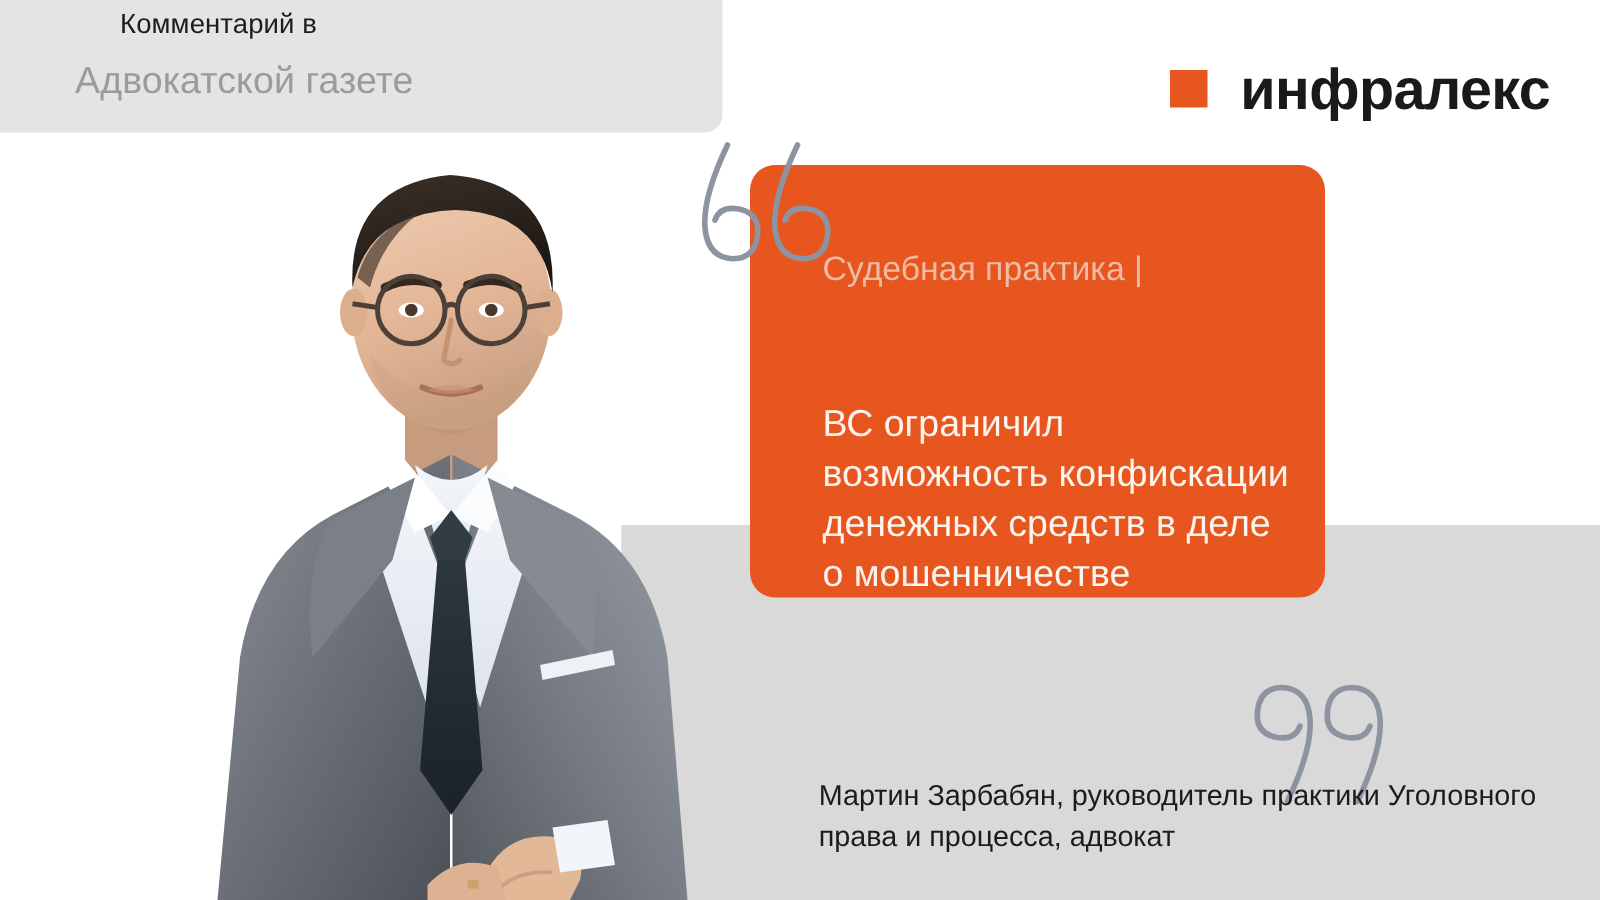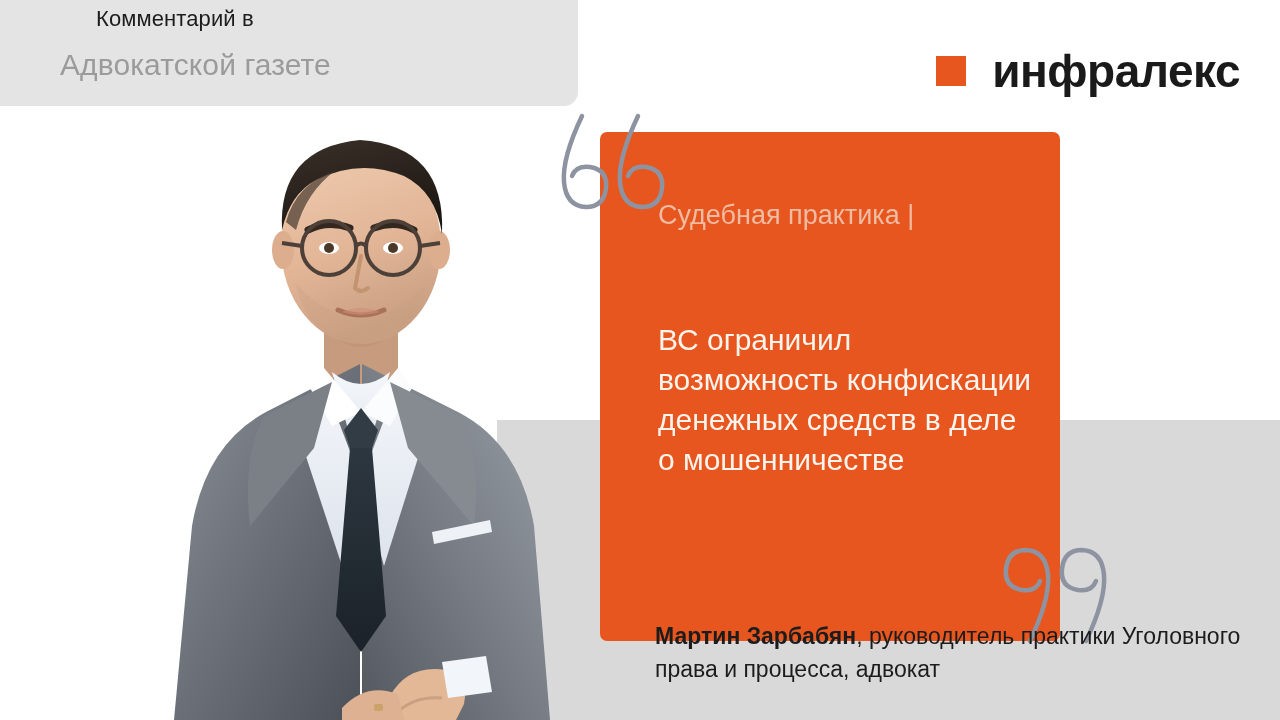--- a/index.html
+++ b/index.html
@@ -44,43 +44,43 @@
   }
 
   
   .portrait{
     position:absolute;left:146px;top:96px;width:430px;height:624px;
   }
   .portrait svg{display:block;width:100%;height:100%;}
 
   
   .orange-card{
-    position:absolute;left:600px;top:132px;width:460px;height:509px;
-    background:#e8561f;border-radius:7px;
+    position:absolute;left:600px;top:132px;width:460px;height:346px;
+    background:#e8561f;border-radius:20px;
   }
   .card-kicker{
     position:absolute;left:58px;top:68px;
     font-size:27px;color:#f0c4ae;opacity:.92;white-space:nowrap;
   }
   .card-title{
     position:absolute;left:58px;top:152px;width:380px;
     font-size:30px;line-height:1.33;color:#fdf4ee;margin-top:36px;
   }
 
   
   .quote-open{position:absolute;left:548px;top:108px;width:130px;height:110px;}
   .quote-close{position:absolute;left:990px;top:540px;width:130px;height:110px;}
   .quote-open svg,.quote-close svg{display:block;width:100%;height:100%;}
 
   
   .attribution{
     position:absolute;left:655px;top:620px;width:600px;
     font-size:23px;line-height:1.42;color:#1c1c1c;
   }
-  .attribution .nm{font-weight:bold;}
+  .attribution .nm{font-weight:normal;}
 </style>
 </head>
 <body>
 
 <div class="slide">
 
   <div class="grey-panel"></div>
 
   <div class="header-plate">
     <div class="header-line1">Комментарий в</div>

